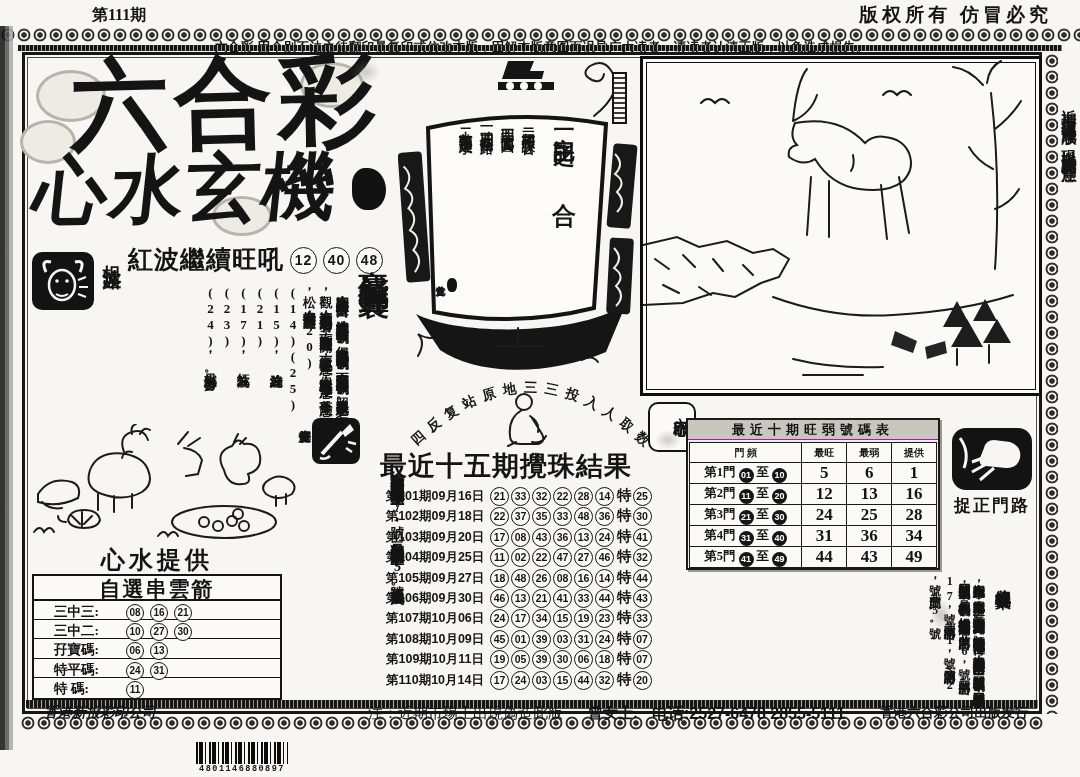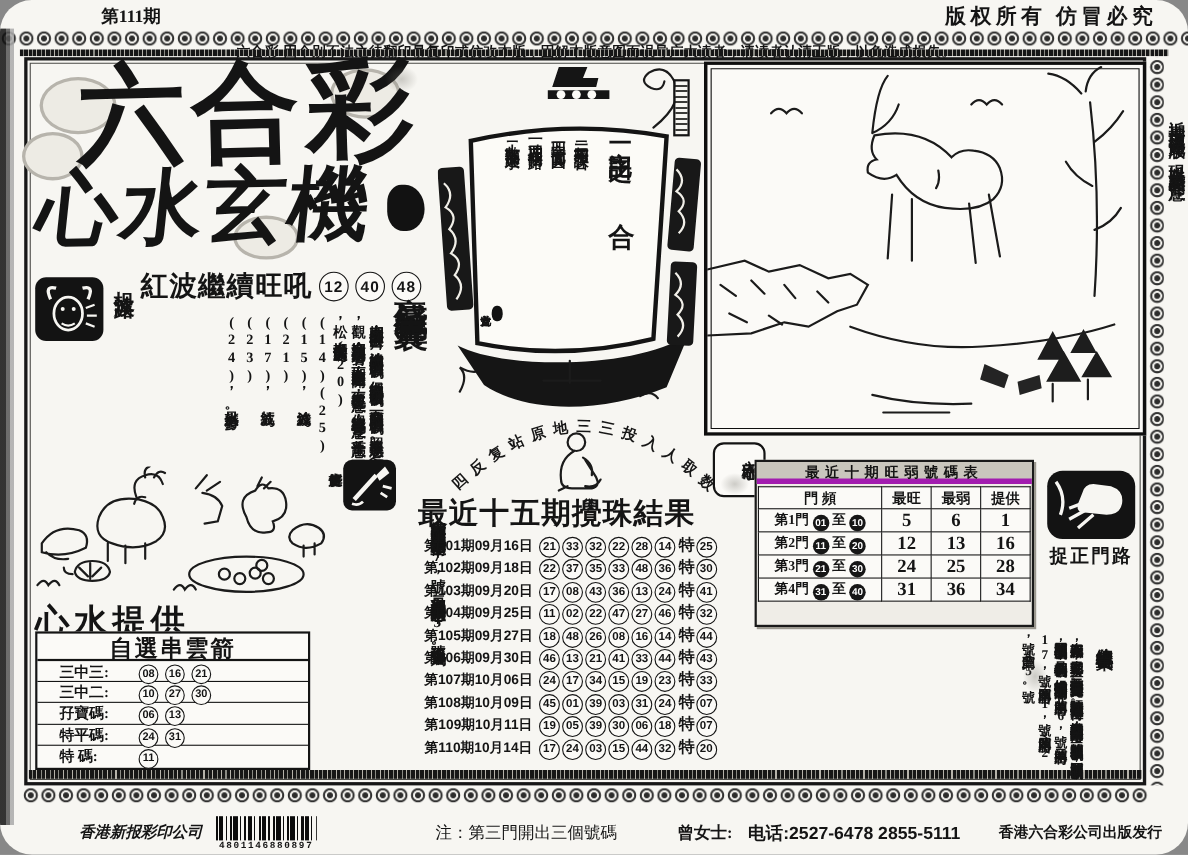--- a/index.html
+++ b/index.html
@@ -1,17 +1,17 @@
 <!DOCTYPE html>
 <html><head>
 <meta charset="utf-8">
 <style>
   html,body{margin:0;padding:0;background:#888;}
   .page{position:relative;width:1080px;height:777px;background:#f7f6f2;overflow:hidden;
-        font-family:"Liberation Serif","DejaVu Serif",serif;color:#141414;border-radius:29px;}
+        font-family:"Liberation Serif","DejaVu Serif",serif;color:#141414;}
   [data-name]{box-sizing:border-box;}
 
   
   .chain-h,.chain-v{
     background-image:
       radial-gradient(circle at 8px 9px,#1c1c1c 2.4px,transparent 3.1px),
       radial-gradient(circle at 8px 9px,transparent 4.2px,#2a2a2a 4.8px,#1c1c1c 6px,transparent 6.8px);
     background-size:16px 18px;opacity:.92;}
   .chain-v{background-size:18px 16px;}
   .hatch{background:repeating-linear-gradient(90deg,#161616 0 3px,#8a8a84 3px 4px,#161616 4px 7px,#b5b2aa 7px 8px);}
@@ -19,21 +19,21 @@
     border:3px solid #171717;box-shadow:inset 0 0 0 2px #f7f6f2,inset 0 0 0 3px #4a4a46;pointer-events:none;}
   .left-smudge{position:absolute;left:0;top:26px;width:17px;height:724px;
     background:linear-gradient(90deg,#111 0 5px,#555 5px 9px,#aaa 9px 13px,transparent 13px);opacity:.85;}
 
   
   .hdr-issue{position:absolute;left:92px;top:5px;font-size:16px;font-weight:bold;}
   .hdr-warning{position:absolute;left:215px;top:7px;width:690px;font-size:12.5px;font-weight:bold;letter-spacing:.5px;white-space:nowrap;overflow:hidden;margin-top:32px;}
   .hdr-copy{position:absolute;right:28px;top:2px;font-size:19px;font-weight:900;letter-spacing:4px;}
   .vnotice{position:absolute;left:1058px;top:98px;height:560px;width:20px;
     writing-mode:vertical-rl;text-orientation:upright;font-size:15px;font-weight:bold;letter-spacing:2px;}
-  .footer-item{position:absolute;top:748px;font-size:14px;white-space:nowrap;margin-left:28px;}
+  .footer-item{position:absolute;top:704px;font-size:14px;white-space:nowrap;}
   .barcode{position:absolute;left:196px;top:742px;width:92px;height:22px;
     background:repeating-linear-gradient(90deg,#0b0b0b 0 2px,#f7f6f2 2px 3px,#0b0b0b 3px 7px,#f7f6f2 7px 9px,#0b0b0b 9px 10px,#f7f6f2 10px 13px);}
   .barcode-digits{position:absolute;left:196px;top:764px;width:92px;text-align:center;
     font-family:"Liberation Mono","DejaVu Sans Mono",monospace;font-size:8.5px;letter-spacing:1.5px;font-weight:bold;}
 
   
   .cloud{position:absolute;border:3px solid #b7b4ac;border-radius:50%;background:#edebe4;}
   .mast-title{position:absolute;left:70px;top:54px;font-size:98px;font-weight:900;letter-spacing:6px;
     line-height:1;transform:rotate(-1.5deg);}
   .mast-sub{position:absolute;left:34px;top:152px;font-size:74px;font-weight:900;letter-spacing:2px;
@@ -83,40 +83,40 @@
   .res-row{height:20.4px;white-space:nowrap;}
   .res-period{display:inline-block;width:110px;font-size:12.5px;font-weight:bold;
     font-family:"Liberation Sans","DejaVu Sans",sans-serif;text-align:center;}
   .res-row .num-circle{width:19px;height:19px;line-height:17.5px;font-size:10.5px;margin-right:2px;}
   .res-te{font-size:14.5px;font-weight:900;margin:0 1px;}
 
   
   .hw-box{position:absolute;left:686px;top:418px;width:254px;height:152px;border:2px solid #1a1a1a;
     background:#efede7;box-shadow:2px 2px 0 #9b988f;}
   .hw-title{height:20px;line-height:20px;text-align:center;font-size:13px;font-weight:bold;letter-spacing:5px;
-    background:#c9c6bd;border-bottom:5px solid #a21caf;}
+    background:#c9c6bd;border-bottom:1px solid #a21caf;}
   .hw-table{border-collapse:collapse;width:248px;margin:2px auto 0;background:#fbfaf7;}
   .hw-table th,.hw-table td{border:1.6px solid #1a1a1a;text-align:center;padding:0;}
-  .hw-table th{font-size:13px;font-weight:900;height:20px;}
+  .hw-table th{font-size:10px;font-weight:900;height:20px;}
   .hw-door{font-size:12.5px;font-weight:900;white-space:nowrap;width:110px;height:21px;}
   .door-num{display:inline-block;width:15px;height:15px;line-height:15px;border-radius:50%;background:#161616;
     color:#fff;font-size:9px;font-weight:bold;vertical-align:-2px;font-family:"Liberation Sans",sans-serif;}
   .hw-val{font-size:17px;font-weight:900;width:44px;font-family:"Liberation Serif",serif;}
 
   
   .zz-label{position:absolute;left:948px;top:494px;width:88px;text-align:center;font-size:17px;font-weight:900;letter-spacing:2px;}
 
   
   .zf-heading{position:absolute;left:992px;top:576px;height:132px;writing-mode:vertical-rl;text-orientation:upright;
     font-size:15.5px;font-weight:900;letter-spacing:1px;}
   .zf-body{position:absolute;left:694px;top:574px;width:292px;height:126px;
     writing-mode:vertical-rl;text-orientation:upright;font-size:12px;line-height:1.22;letter-spacing:.5px;font-weight:bold;}
 
   
-  .xs-heading{position:absolute;left:32px;top:544px;width:250px;font-size:31px;font-weight:900;letter-spacing:4px;}
+  .xs-heading{position:absolute;left:32px;top:544px;width:250px;text-align:center;font-size:24px;font-weight:900;letter-spacing:4px;}
   .xs-box{position:absolute;left:32px;top:574px;width:250px;height:126px;border:2.5px solid #141414;background:#fbfaf7;}
   .xs-title{height:25px;line-height:26px;text-align:center;font-size:21px;font-weight:900;letter-spacing:2px;border-bottom:2px solid #141414;}
   .xs-row{height:19.2px;line-height:19.2px;border-bottom:1.5px solid #141414;white-space:nowrap;padding-left:20px;}
   .xs-row:last-child{border-bottom:none;}
   .xs-label{display:inline-block;width:72px;font-size:13.5px;font-weight:900;}
   .xs-row .num-circle{width:18px;height:18px;line-height:16.5px;font-size:10px;margin-right:6px;}
 
   
   .tn-iconlabel{position:absolute;left:296px;top:420px;height:64px;writing-mode:vertical-rl;text-orientation:upright;
     font-size:12.5px;font-weight:900;}
@@ -275,20 +275,26 @@
             <td class="hw-val" data-name="hot-number">24</td>
             <td class="hw-val" data-name="weak-number">25</td>
             <td class="hw-val" data-name="offer-number">28</td>
           </tr>
           <tr data-name="hotweak-row">
             <td class="hw-door" data-name="door-range"><span data-name="door-label">第4門</span> <span class="door-num" data-name="door-from">31</span><span data-name="to-label" style="margin: 0px 3px;">至</span><span class="door-num" data-name="door-to">40</span></td>
             <td class="hw-val" data-name="hot-number">31</td>
             <td class="hw-val" data-name="weak-number">36</td>
             <td class="hw-val" data-name="offer-number">34</td>
           </tr>
+          <tr data-name="hotweak-row">
+            <td class="hw-door" data-name="door-range"><span data-name="door-label">第5門</span> <span class="door-num" data-name="door-from">41</span><span data-name="to-label" style="margin: 0px 3px;">至</span><span class="door-num" data-name="door-to">49</span></td>
+            <td class="hw-val" data-name="hot-number">44</td>
+            <td class="hw-val" data-name="weak-number">43</td>
+            <td class="hw-val" data-name="offer-number">49</td>
+          </tr>
         </tbody>
     </table>
   </div>
 
   <div class="icon-tile" style="left:952px;top:428px;width:80px;height:62px;border-radius:14px;" data-name="hand-icon">
     <svg width="80" height="62" viewBox="0 0 80 62">
       <path d="M58,14 q12,4 10,16 q-2,10 -14,10 l-20,-2 q-8,0 -6,-8 l4,-10 q2,-8 10,-8 z" fill="#f7f6f2"></path>
       <path d="M36,28 l-16,6 M38,34 l-18,10 M42,40 l-14,12" stroke="#f7f6f2" stroke-width="3" fill="none"></path>
       <path d="M8,10 q10,14 4,30" stroke="#f7f6f2" stroke-width="3" fill="none"></path>
     </svg>
@@ -335,21 +341,21 @@
         <div class="xs-row" data-name="pick-row"><span class="xs-label" data-name="pick-type-label">三中二:</span><span class="num-circle" data-name="pick-number">10</span><span class="num-circle" data-name="pick-number">27</span><span class="num-circle" data-name="pick-number">30</span></div>
         <div class="xs-row" data-name="pick-row"><span class="xs-label" data-name="pick-type-label">孖寶碼:</span><span class="num-circle" data-name="pick-number">06</span><span class="num-circle" data-name="pick-number">13</span></div>
         <div class="xs-row" data-name="pick-row"><span class="xs-label" data-name="pick-type-label">特平碼:</span><span class="num-circle" data-name="pick-number">24</span><span class="num-circle" data-name="pick-number">31</span></div>
         <div class="xs-row" data-name="pick-row"><span class="xs-label" data-name="pick-type-label">特 碼:</span><span class="num-circle" data-name="pick-number">11</span></div>
       </div>
   </div>
 
   <div class="footer-item" style="left:44px;font-style:italic;font-weight:bold;" data-name="printer-name">香港新报彩印公司</div>
   <div class="barcode" data-name="barcode"></div>
   <div class="barcode-digits" data-name="barcode-digits">4801146880897</div>
-  <div class="footer-item" style="left:368px;font-size:15px;" data-name="usage-note">注：第三門開出三個號碼</div>
+  <div class="footer-item" style="left:368px;font-size:15px;" data-name="usage-note">注：近期市場上出現偽造此版</div>
   <div class="footer-item" style="left:588px;font-size:15px;font-weight:bold;" data-name="contact-name">曾女士:</div>
   <div class="footer-item" style="left:652px;font-size:16px;font-weight:bold;font-family:'Liberation Sans','DejaVu Sans',sans-serif;" data-name="contact-phone">电话:2527-6478   2855-5111</div>
   <div class="footer-item" style="left:880px;font-size:13.5px;font-weight:bold;" data-name="publisher-name">香港六合彩公司出版发行</div>
 
   <div class="smudge" style="left:655px;top:430px;width:26px;height:20px;" data-name="scan-smudge"></div>
   <div class="smudge" style="left:350px;top:60px;width:30px;height:24px;" data-name="scan-smudge"></div>
   <div class="smudge" style="left:930px;top:600px;width:22px;height:30px;" data-name="scan-smudge"></div>
 </div>
 
 </body></html>

